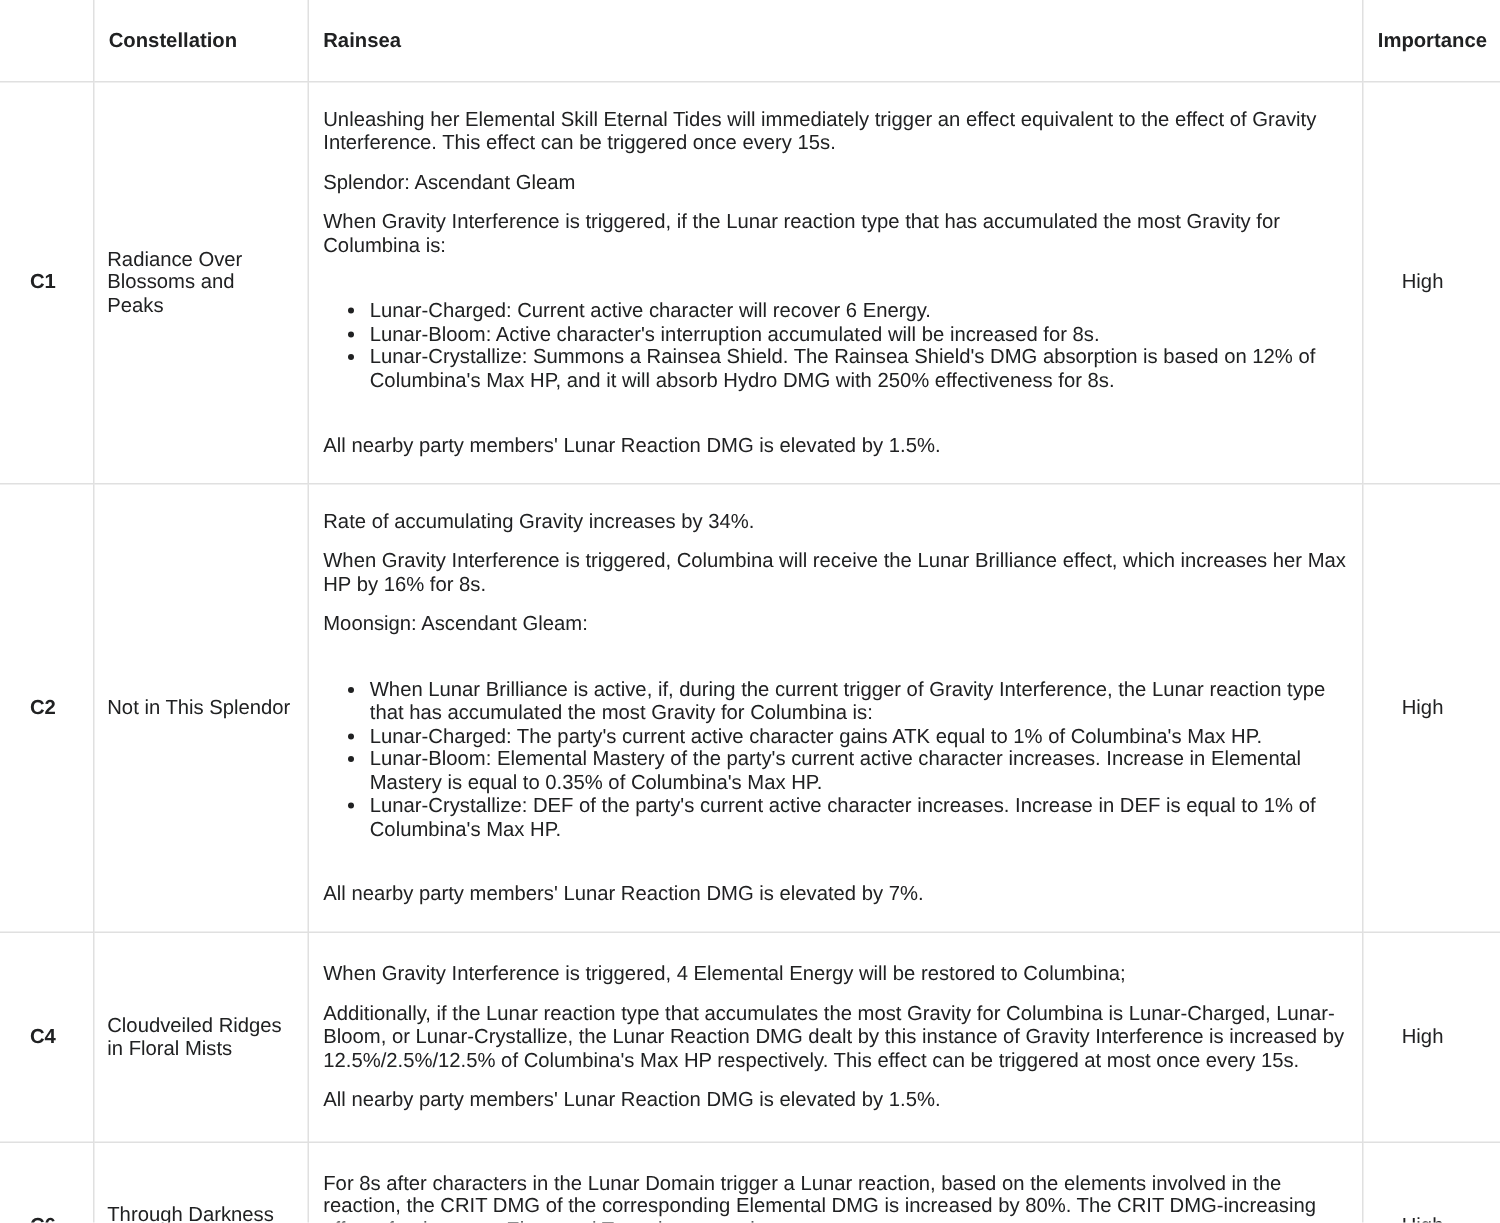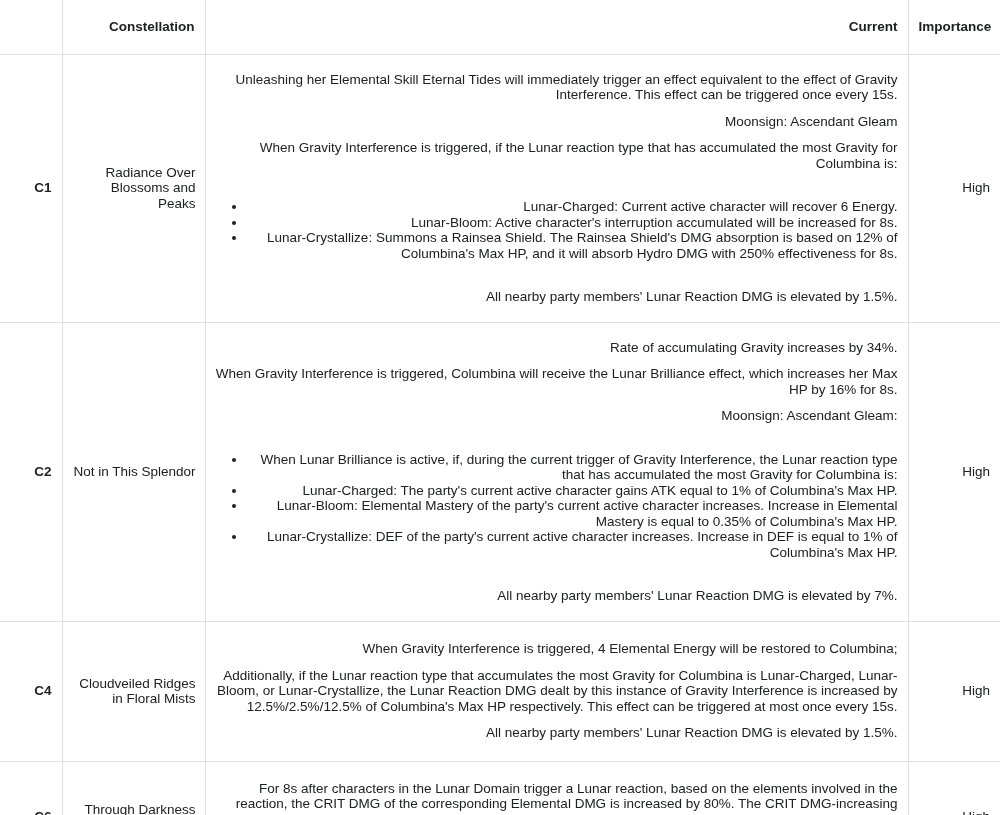--- a/index.html
+++ b/index.html
@@ -18,21 +18,21 @@
   table.const-table {
     border-collapse: collapse;
     table-layout: fixed;
     width: 1000px;
     font-size: 13.5px;
     line-height: 15.5px;
   }
   th, td {
     border: 1px solid #e0e0e0;
     vertical-align: middle;
-    text-align: right;
+    text-align: left;
     padding: 6px 10px;
     overflow: hidden;
   }
   
   th:first-child, td:first-child { border-left: none; }
   th:last-child, td:last-child { border-right: none; margin-top: 48px; }
   thead th { border-top: none; }
 
   thead tr { height: 54px; }
   tbody tr:nth-child(1) { height: 240px; }
@@ -74,31 +74,31 @@
   <colgroup>
     <col style="width:62px">
     <col style="width:143px">
     <col style="width:703px">
     <col style="width:92px">
   </colgroup>
   <thead>
     <tr>
       <th></th>
       <th>Constellation</th>
-      <th>Current</th>
+      <th>Rainsea</th>
       <th>Importance</th>
     </tr>
   </thead>
   <tbody id="table-body">
       <tr>
         <td class="code-cell">C1</td>
         <td class="name-cell">Radiance Over Blossoms and Peaks</td>
         <td class="effect-cell">
           <p>Unleashing her Elemental Skill Eternal Tides will immediately trigger an effect equivalent to the effect of Gravity Interference. This effect can be triggered once every 15s.</p>
-          <p>Moonsign: Ascendant Gleam</p>
+          <p>Splendor: Ascendant Gleam</p>
           <p>When Gravity Interference is triggered, if the Lunar reaction type that has accumulated the most Gravity for Columbina is:</p>
           <ul>
             <li>Lunar-Charged: Current active character will recover 6 Energy.</li>
             <li>Lunar-Bloom: Active character's interruption accumulated will be increased for 8s.</li>
             <li>Lunar-Crystallize: Summons a Rainsea Shield. The Rainsea Shield's DMG absorption is based on 12% of Columbina's Max HP, and it will absorb Hydro DMG with 250% effectiveness for 8s.</li>
           </ul>
           <p>All nearby party members' Lunar Reaction DMG is elevated by 1.5%.</p>
         </td>
         <td class="importance-cell">High</td>
       </tr>

